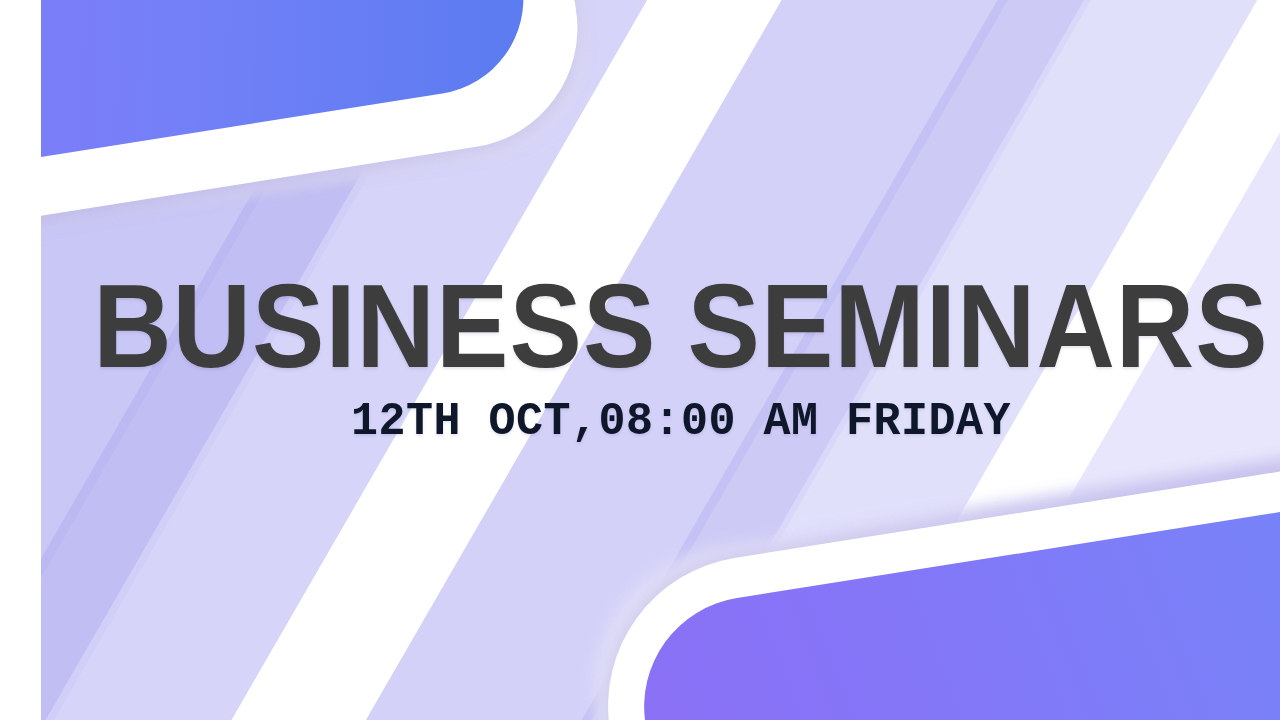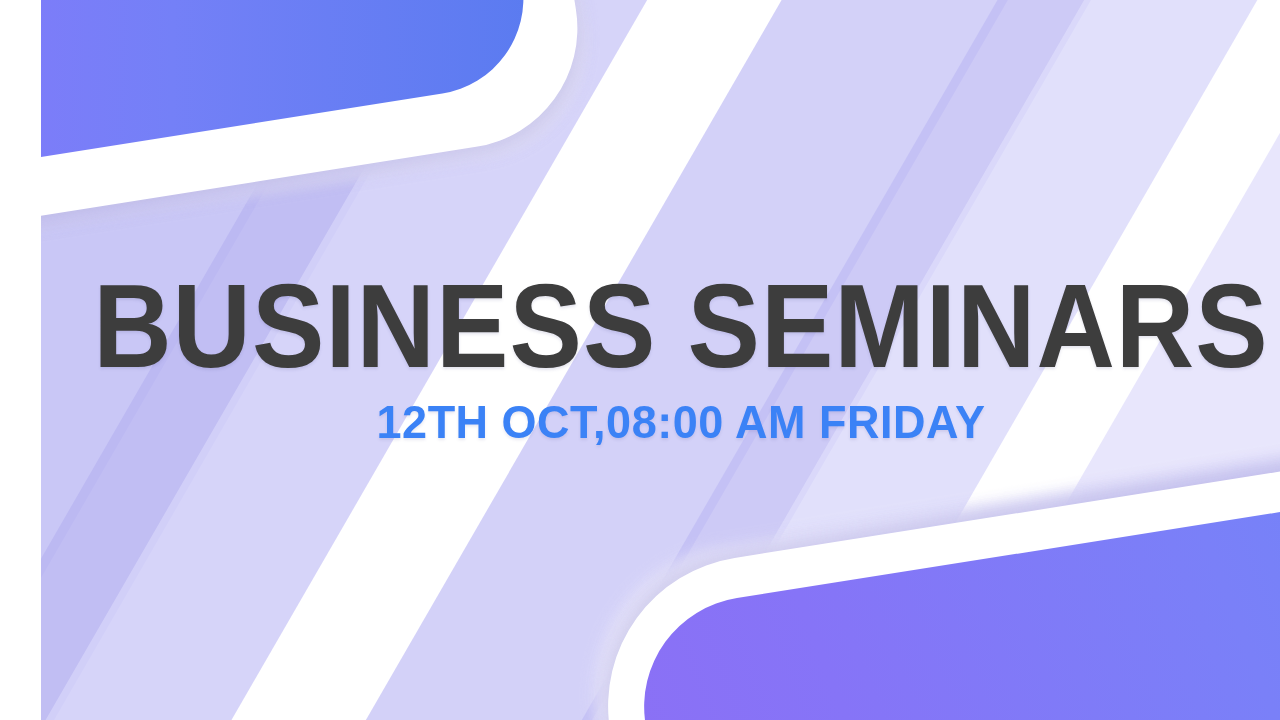--- a/index.html
+++ b/index.html
@@ -142,26 +142,26 @@
     letter-spacing: 1px;
     color: #3d3d3d;
     white-space: nowrap;
     transform: scaleX(.97) scaleY(1.06);
     transform-origin: center center;
     text-shadow: 0 2px 3px rgba(90,86,150,.16);
   }
 
   .subline {
     margin: 22px 0 0 0;
-    font-family: Liberation Sans, sans-serif;
+    font-family: Liberation Mono, monospace;
     font-weight: 700;
     font-size: 45px;
     line-height: 1;
     letter-spacing: .5px;
-    color: #3b82f6;
+    color: #0f172a;
     white-space: nowrap;
     transform: scaleY(1.02);
     text-shadow: 0 2px 3px rgba(90,86,150,.14);
   }
 </style>
 </head>
 <body>
 
 <div id="poster">
 

